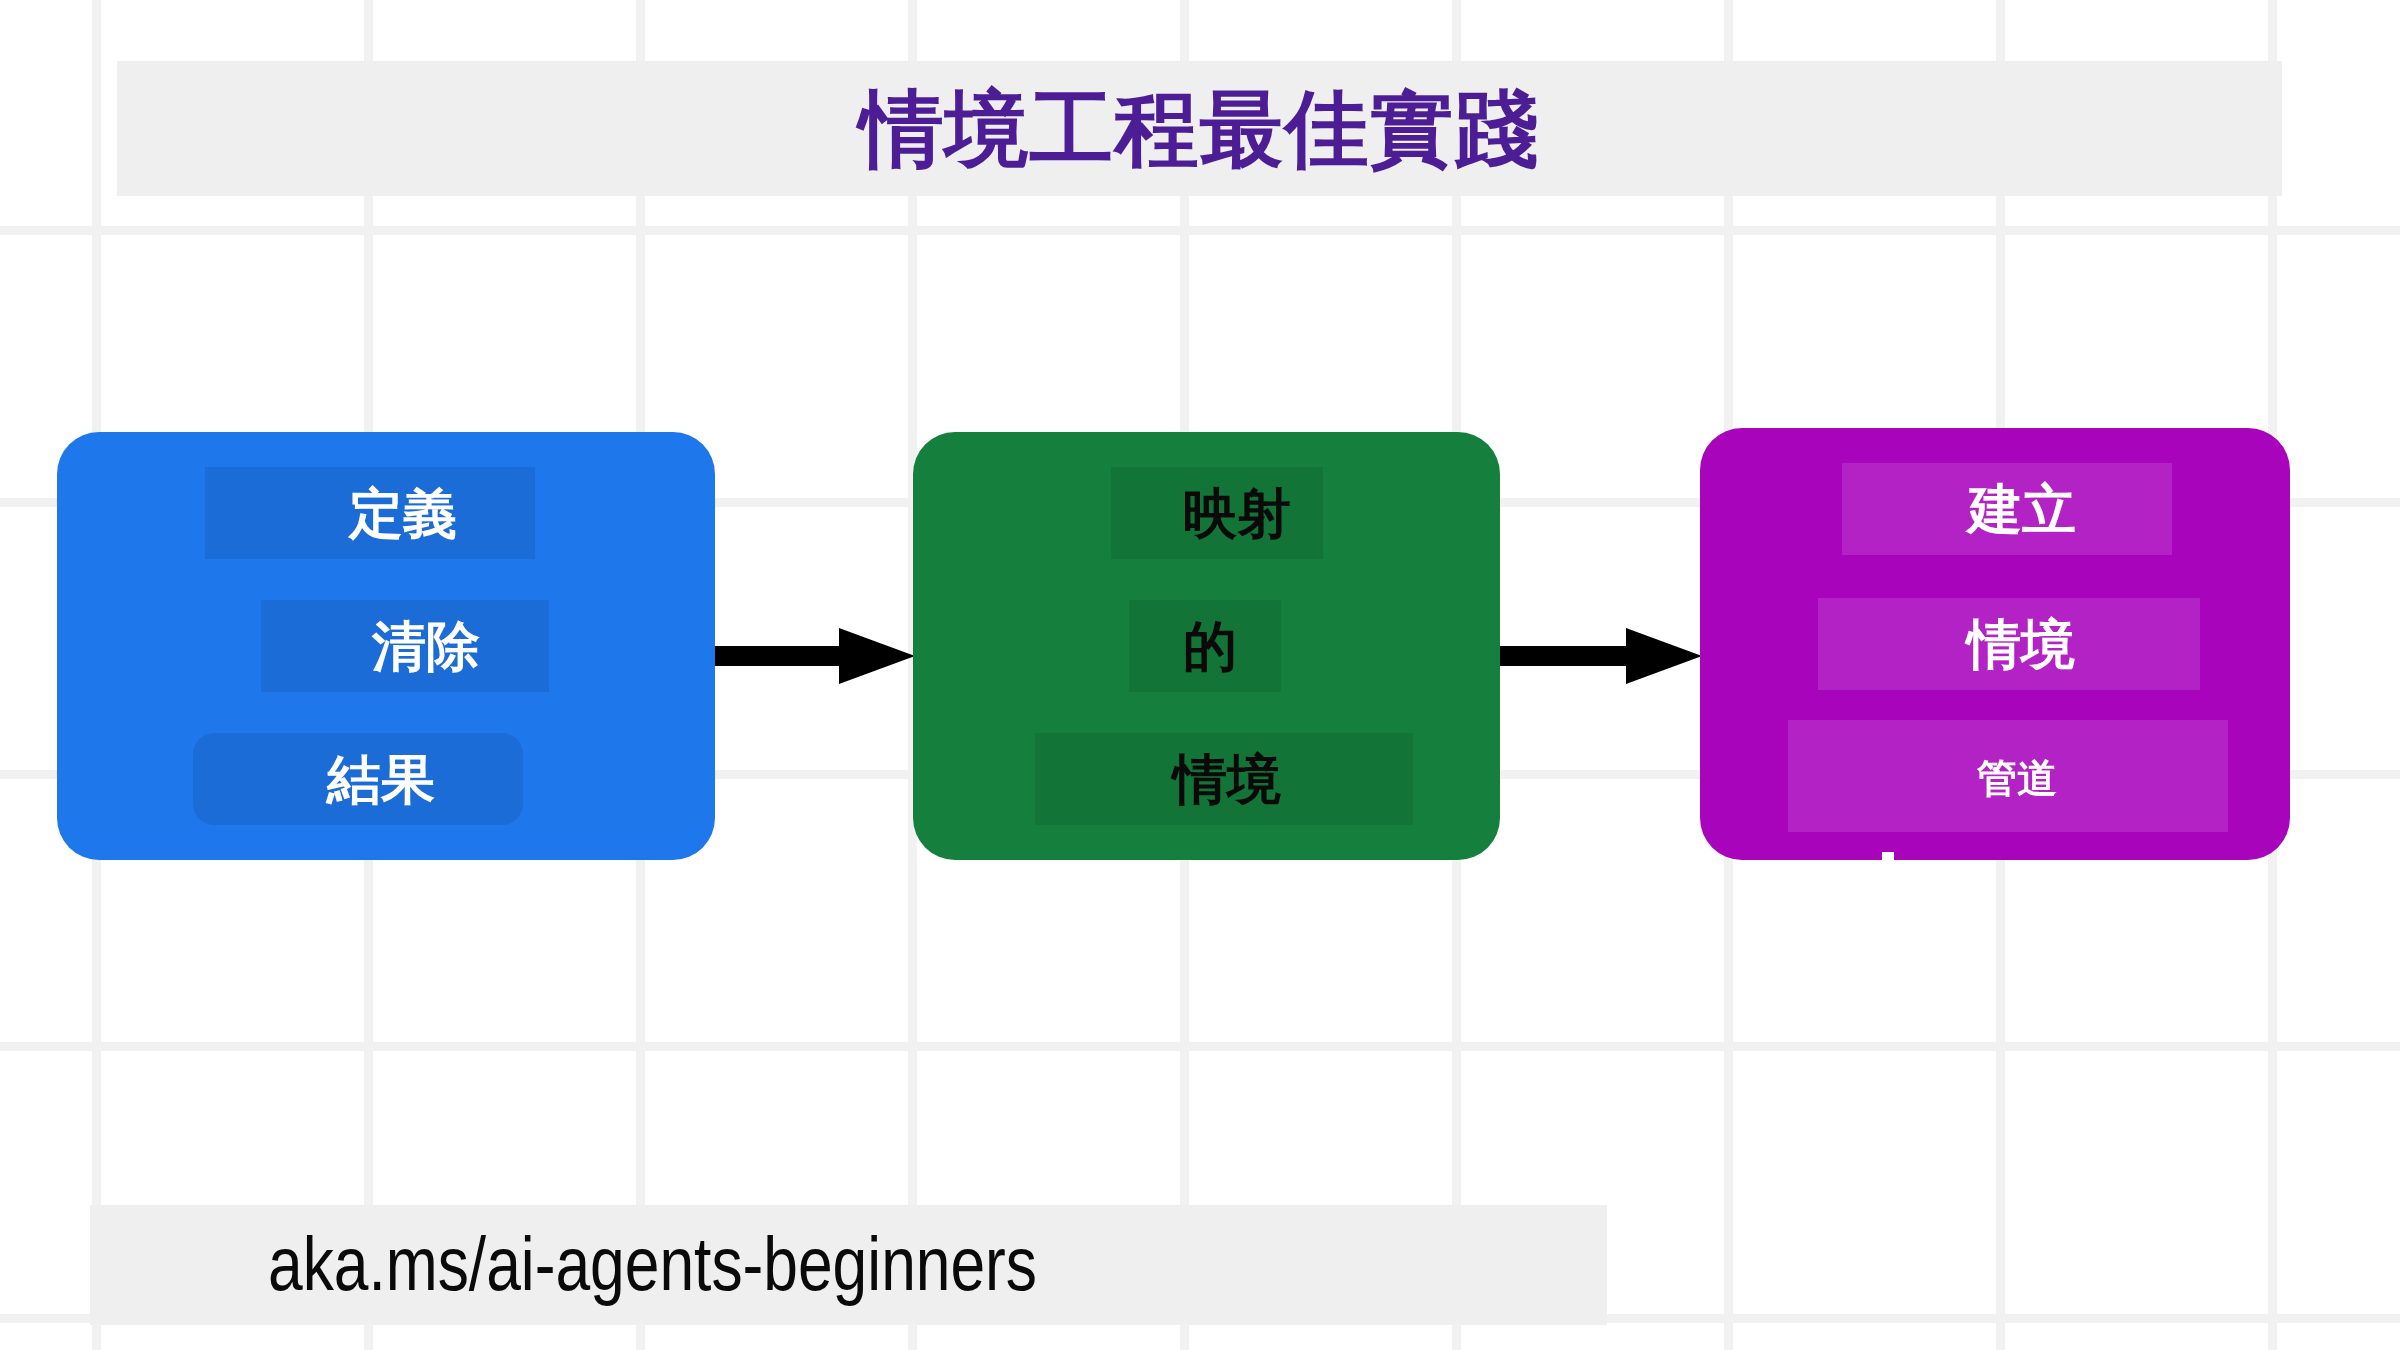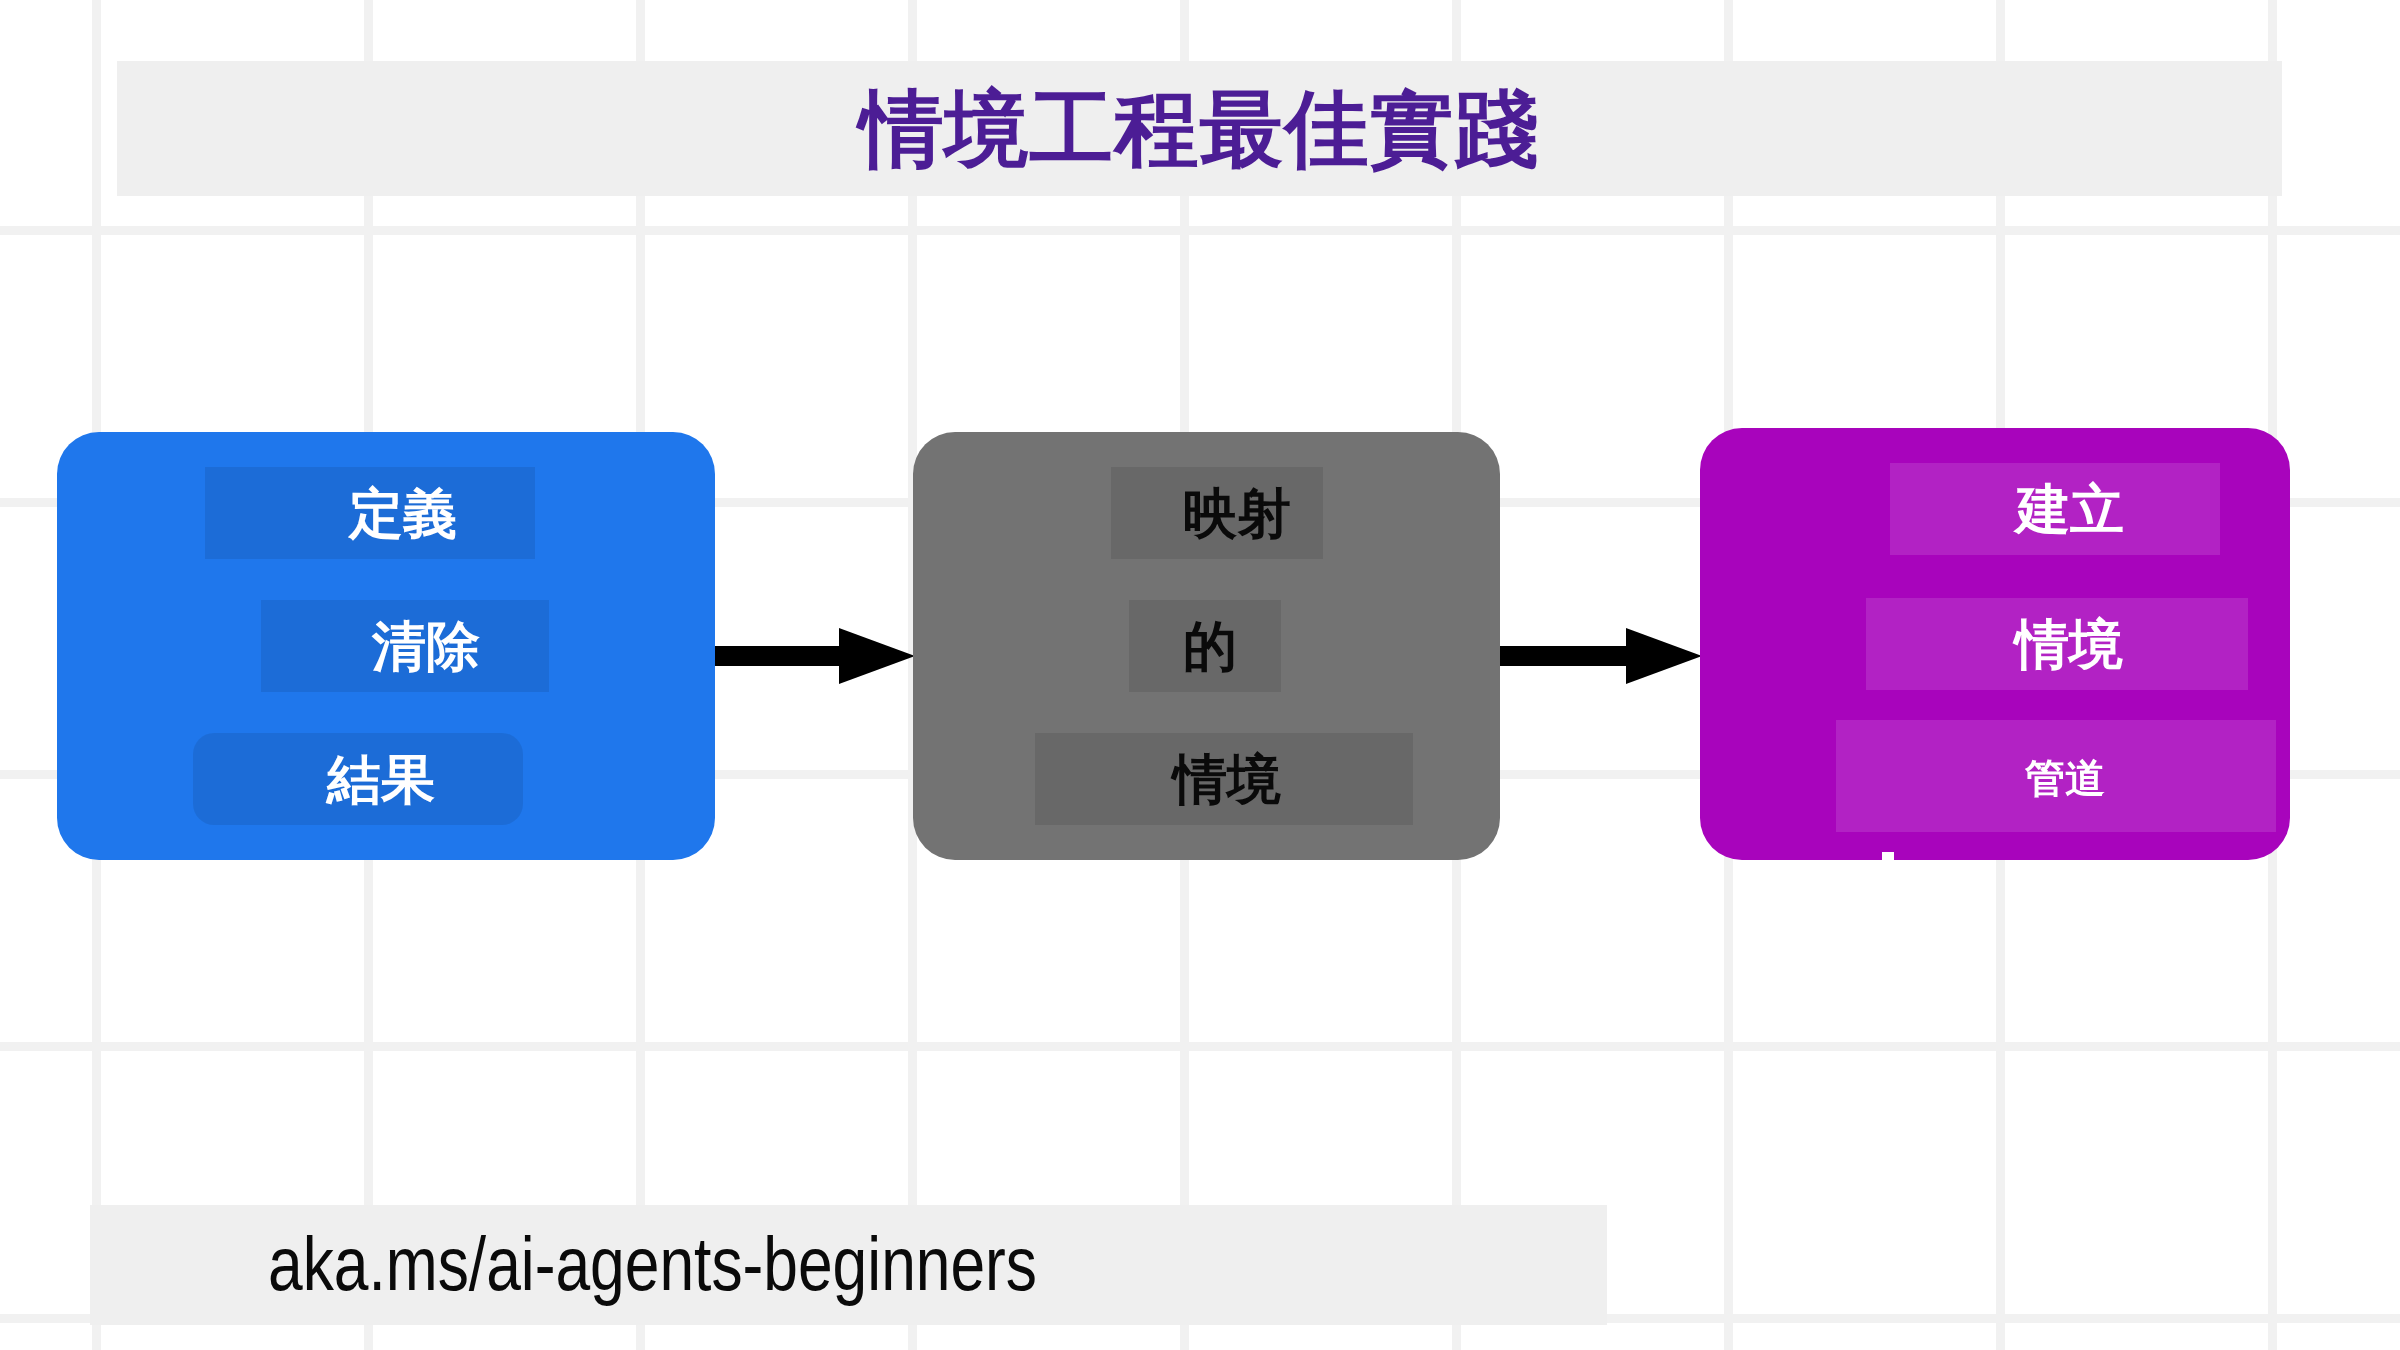--- a/index.html
+++ b/index.html
@@ -87,21 +87,21 @@
   }
 
   #box-define {
     left: 57px;  top: 432px;
     width: 658px; height: 428px;
     background: #1f77ec;
   }
   #box-map {
     left: 913px; top: 432px;
     width: 587px; height: 428px;
-    background: #737373;
+    background: #15803d;
   }
   #box-build {
     left: 1700px; top: 428px;
     width: 590px; height: 432px;
     background: #a804bc;
   }
 
   .row {
     position: relative;
     height: 98px;
@@ -138,21 +138,21 @@
   #box-map .hl { background: rgba(0, 0, 0, 0.09); }
   #box-map .hl-label { color: #0a0a0a; }
   #hl-mapping { left: 198px; width: 212px; }
   #hl-de      { left: 216px; width: 152px; }
   #hl-ctx-m   { left: 122px; width: 378px; }
   #lbl-mapping { padding-left: 40px; }
   #lbl-de      { padding-left: 10px; }
   #lbl-ctx-m   { padding-left: 6px; }
 
   
-  #box-build .hl { background: rgba(255, 255, 255, 0.12); margin-left: 48px; }
+  #box-build .hl { background: rgba(255, 255, 255, 0.12); }
   #box-build .hl-label { color: #ffffff; }
   #hl-create  { left: 142px; width: 330px; }
   #hl-ctx-p   { left: 118px; width: 382px; }
   #hl-pipe    { left: 88px;  width: 440px; }
   #lbl-create { padding-left: 30px; }
   #lbl-ctx-p  { padding-left: 24px; }
   #lbl-pipe   { padding-left: 18px; }
 
   
   #hl-pipe {

